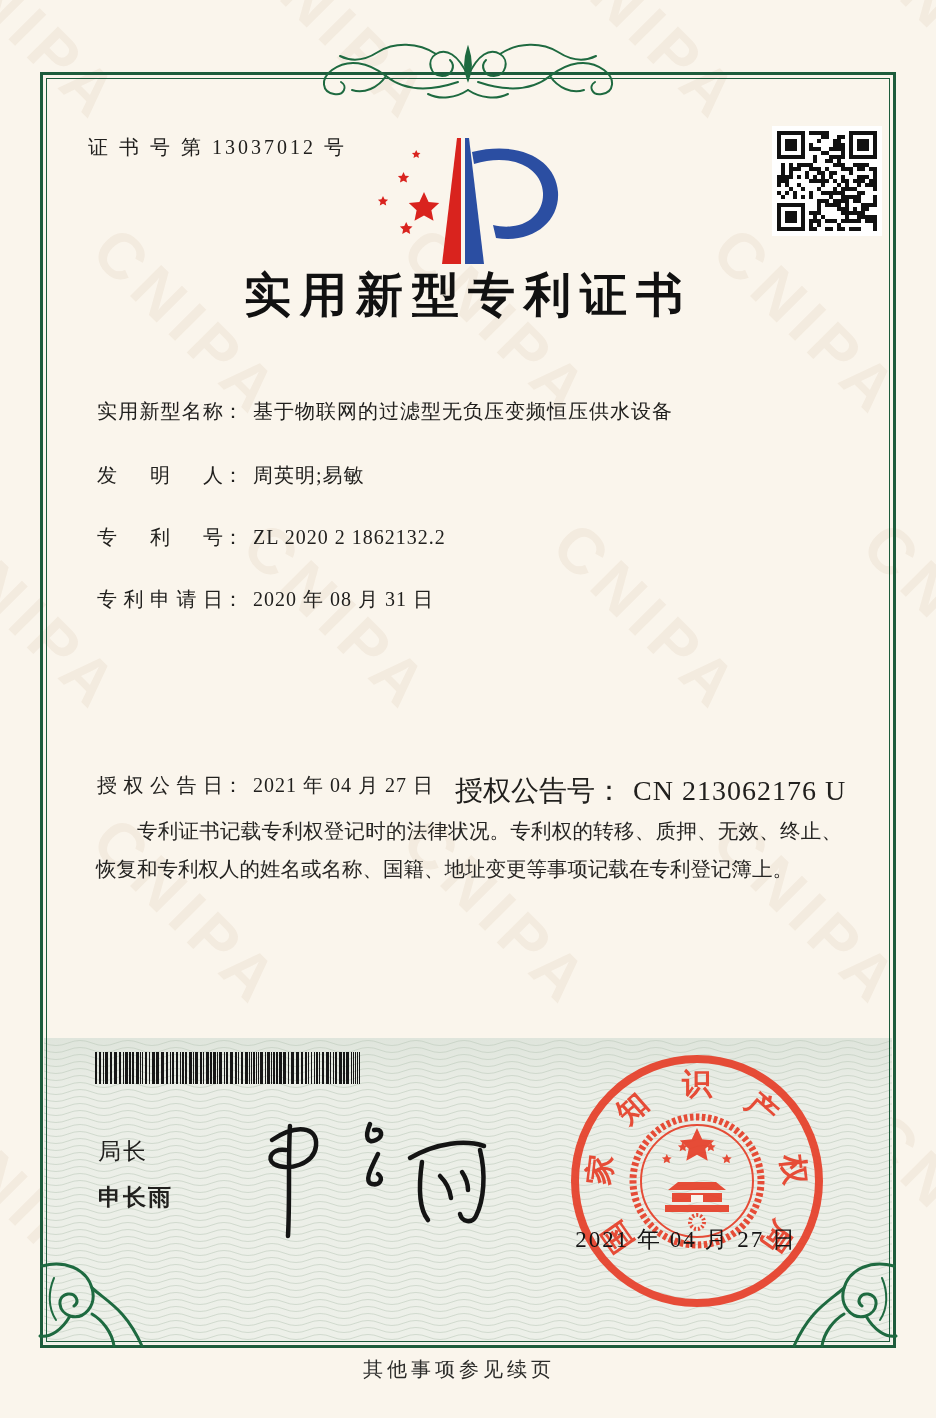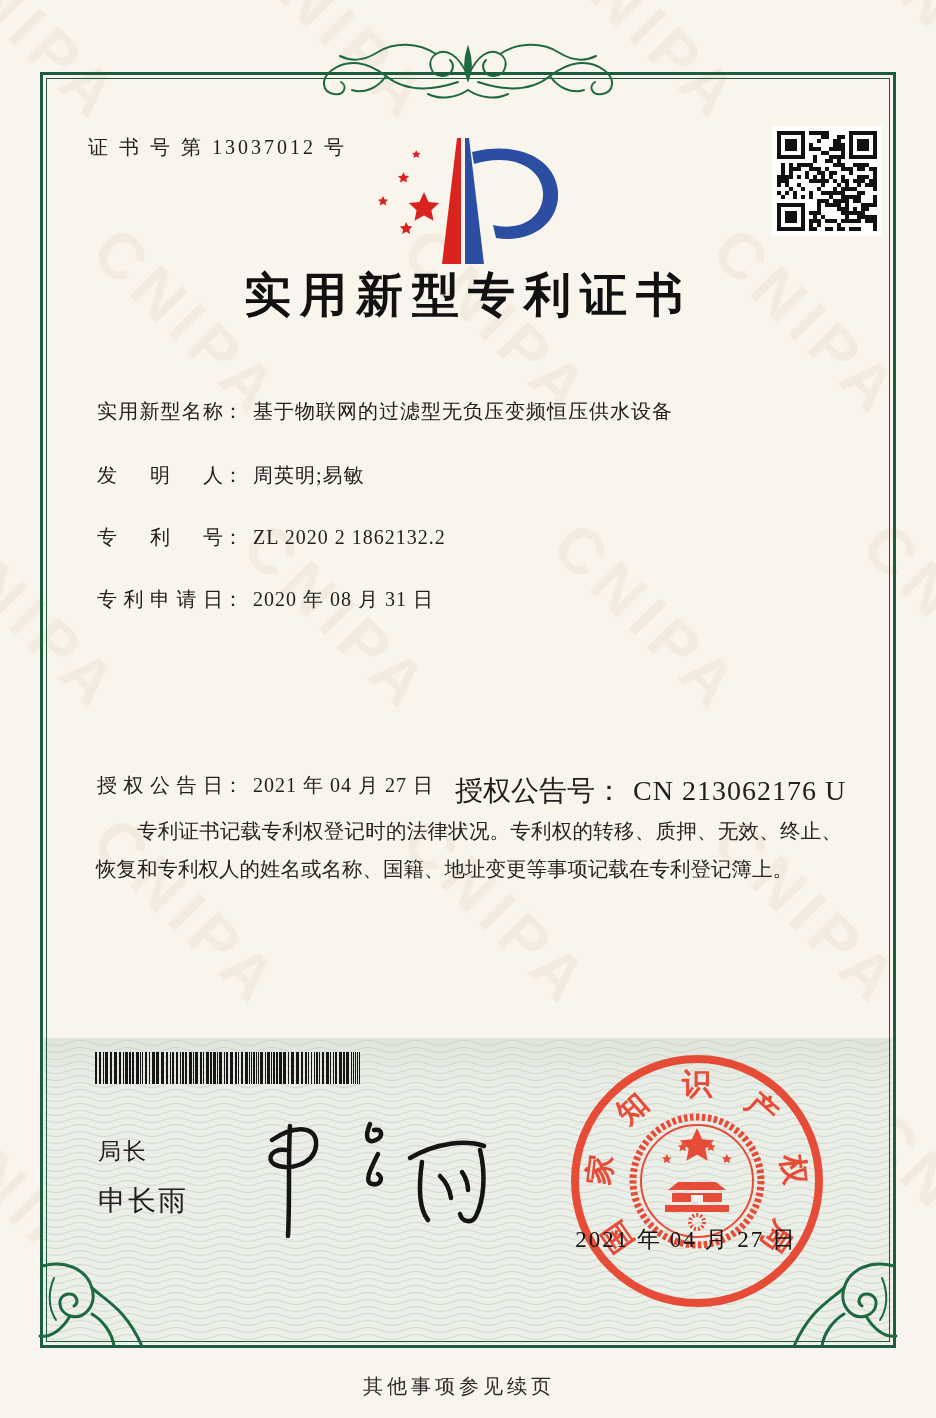--- a/index.html
+++ b/index.html
@@ -44,31 +44,31 @@
   #body-text{position:absolute;left:96px;top:812px;width:746px;z-index:4;
              font-size:20.5px;line-height:38px;text-align:justify;color:#262523;}
   #body-text p{margin:0;text-indent:2em;}
   
   #barcode{position:absolute;left:95px;top:1052px;height:32px;z-index:4;display:flex;align-items:stretch;}
   #barcode div{background:#161616;height:32px;}
   
   #director-title{position:absolute;left:98px;top:1136px;z-index:4;
       font-family:"Liberation Sans","DejaVu Sans",sans-serif;font-size:23px;letter-spacing:2px;}
   #director-name{position:absolute;left:98px;top:1182px;z-index:4;
-      font-family:"Liberation Sans","DejaVu Sans",sans-serif;font-size:28px;letter-spacing:2px;}
+      font-family:"Liberation Sans","DejaVu Sans",sans-serif;font-size:23px;letter-spacing:2px;font-weight:bold;}
   #signature{position:absolute;left:252px;top:1098px;z-index:5;}
   
   #seal{position:absolute;left:566px;top:1050px;width:262px;height:262px;z-index:4;}
   #seal-date{position:absolute;left:0;top:174px;width:240px;z-index:6;text-align:center;
       font-size:23px;color:#141414;letter-spacing:2px;white-space:nowrap;}
   
   #page-number{position:absolute;left:0;right:0;top:1297px;z-index:4;text-align:center;
       font-size:18px;letter-spacing:2px;color:#2a2a28;}
   #footer-note{position:absolute;left:0;right:18px;top:1356px;z-index:4;text-align:center;
-      font-size:20px;letter-spacing:4px;color:#2a2a28;margin-top:17px;}
+      font-size:20px;letter-spacing:4px;color:#2a2a28;}
 </style>
 </head>
 <body>
 
 <div id="page">
 
   <div id="watermarks">
       <span class="wm" style="left: -90px; top: -10px;">CNIPA</span>
       <span class="wm" style="left: 220px; top: -10px;">CNIPA</span>
       <span class="wm" style="left: 530px; top: -10px;">CNIPA</span>

